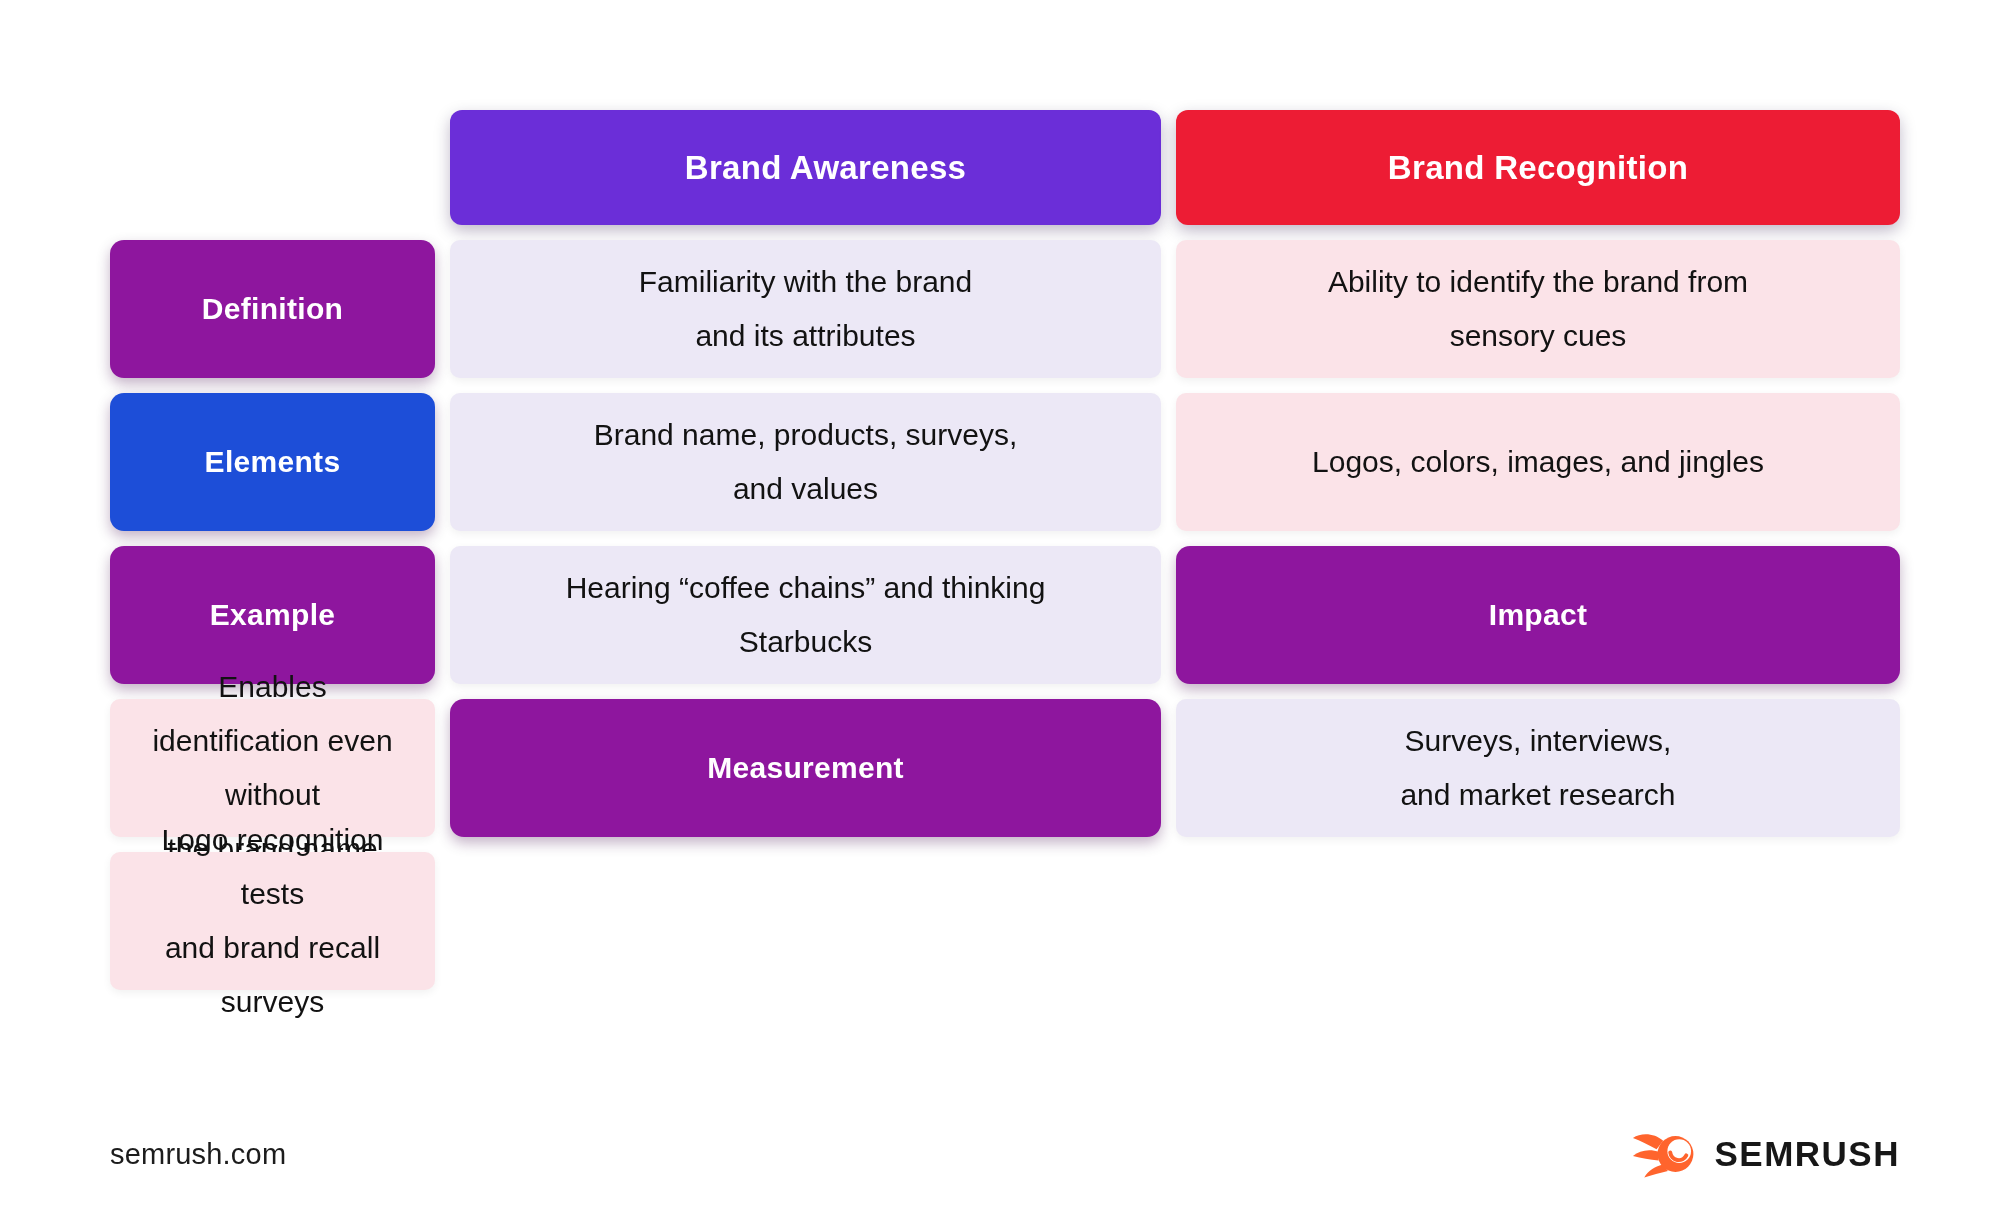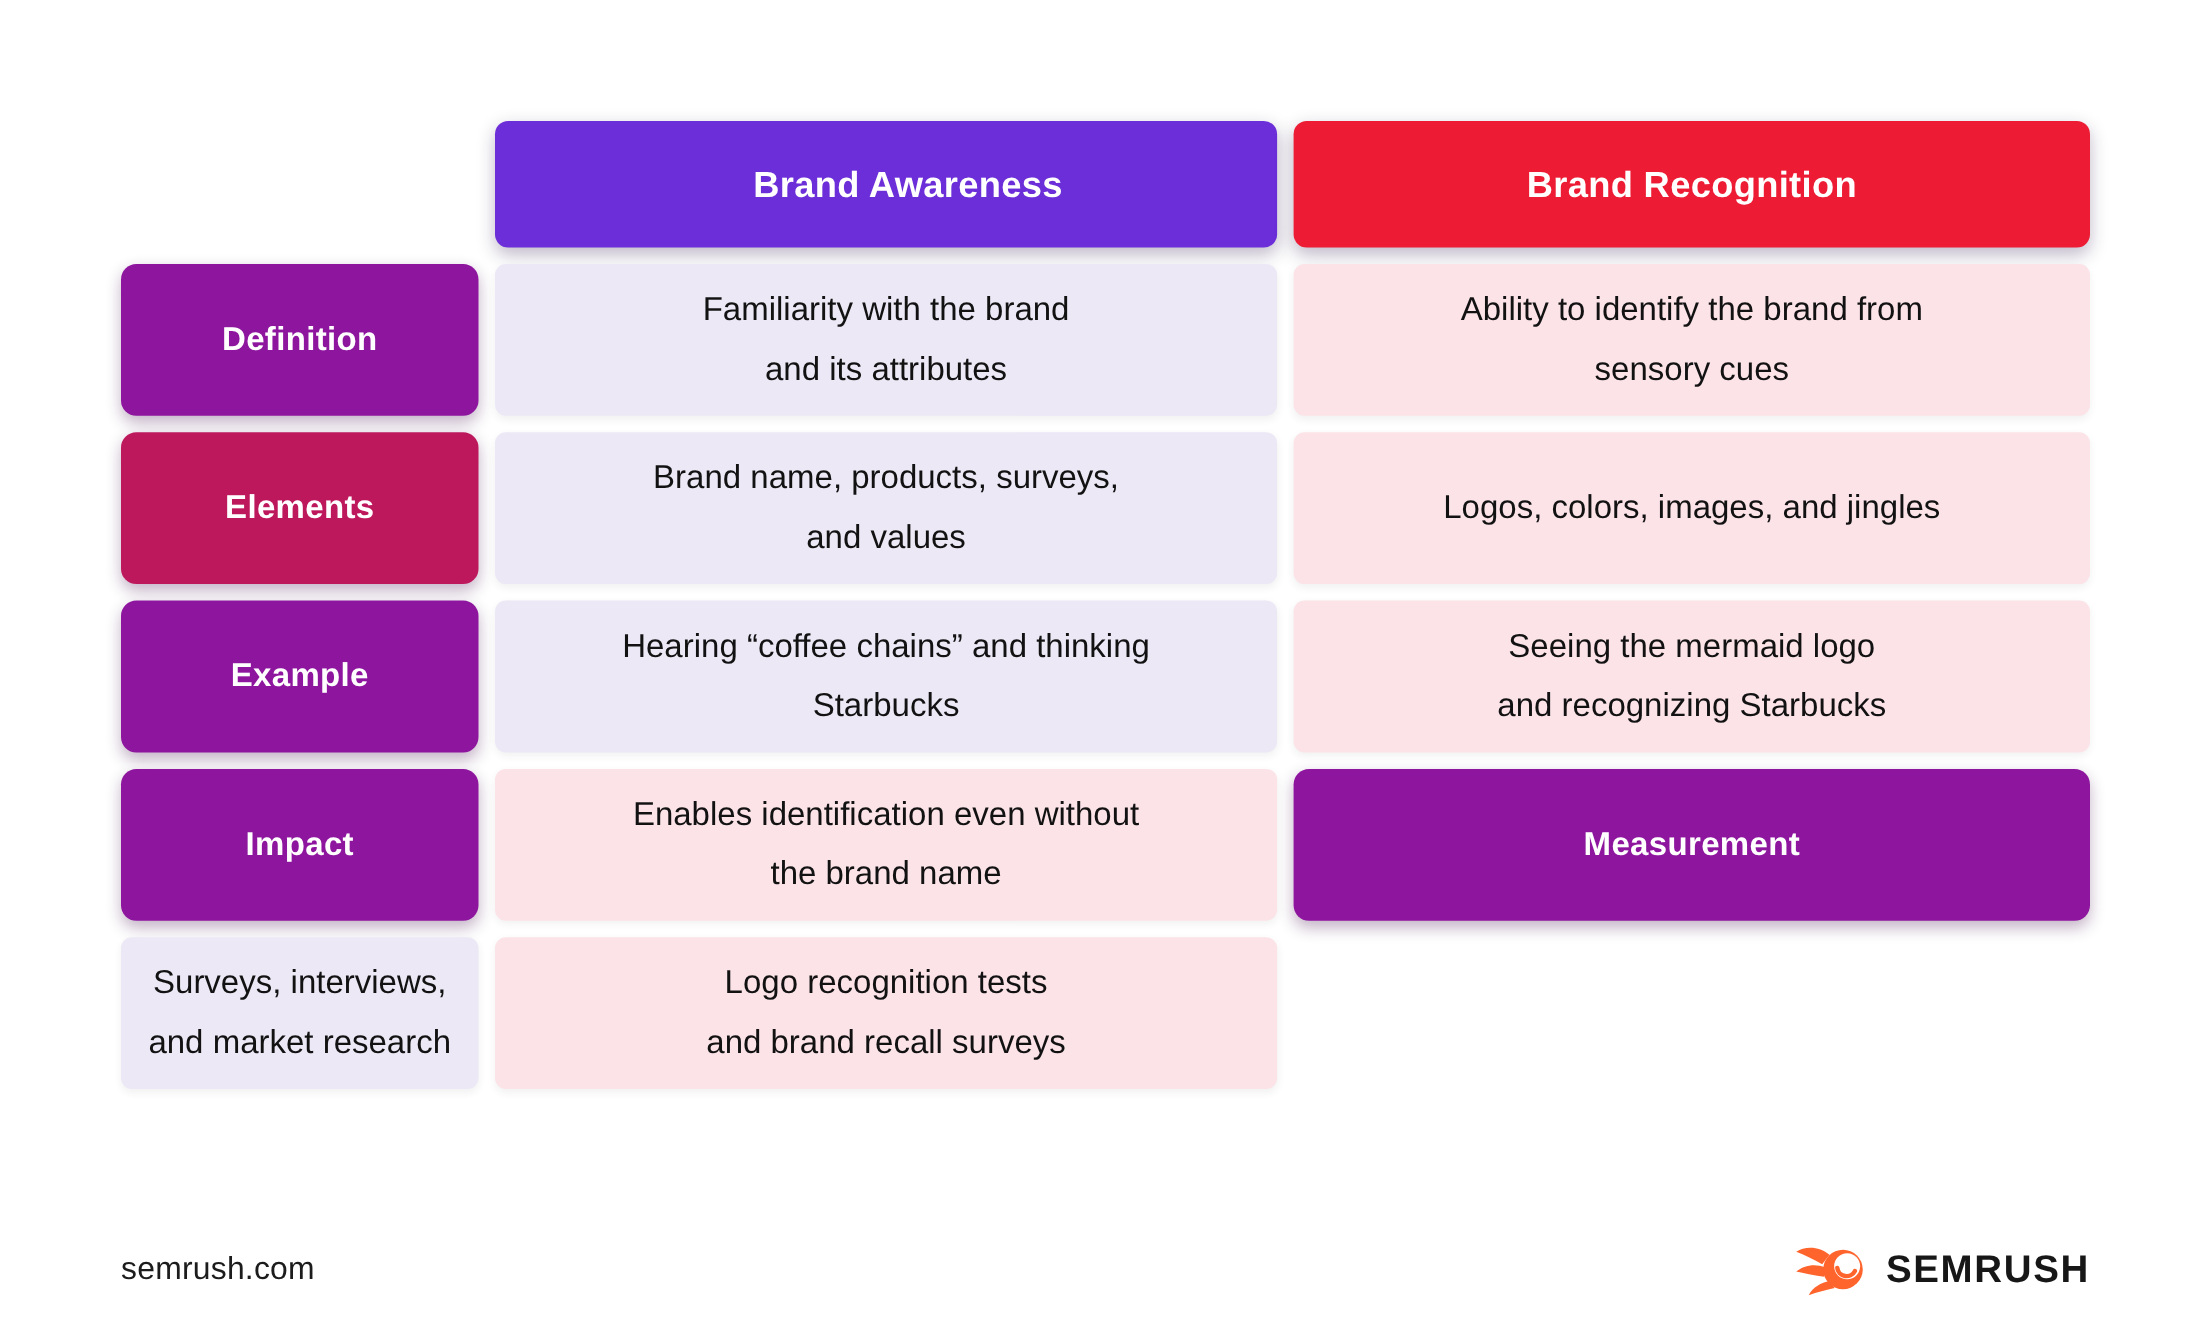--- a/index.html
+++ b/index.html
@@ -77,30 +77,28 @@
     <div class="corner"></div>
     <div class="col-header" style="background: rgb(107, 46, 216); padding-left: 40px;">Brand Awareness</div>
     <div class="col-header" style="background: rgb(237, 28, 52);">Brand Recognition</div>
 
     <div class="row-header" style="background: rgb(142, 22, 158);">Definition</div>
     <div class="cell" style="background: rgb(236, 232, 246);">Familiarity with the brand
 and its attributes</div>
     <div class="cell" style="background: rgb(251, 227, 232);">Ability to identify the brand from
 sensory cues</div>
 
-    <div class="row-header" style="background: #be185d;">Elements</div>
+    <div class="row-header" style="background: #1d4ed8;">Elements</div>
     <div class="cell" style="background: rgb(236, 232, 246);">Brand name, products, surveys,
 and values</div>
     <div class="cell" style="background: rgb(251, 227, 232);">Logos, colors, images, and jingles</div>
 
     <div class="row-header" style="background: rgb(142, 22, 158);">Example</div>
     <div class="cell" style="background: rgb(236, 232, 246);">Hearing “coffee chains” and thinking
 Starbucks</div>
-    <div class="cell" style="background: rgb(251, 227, 232);">Seeing the mermaid logo
-and recognizing Starbucks</div>
 
     <div class="row-header" style="background: rgb(142, 22, 158);">Impact</div>
     <div class="cell" style="background: rgb(251, 227, 232);">Enables identification even without
 the brand name</div>
 
     <div class="row-header" style="background: rgb(142, 22, 158);">Measurement</div>
     <div class="cell" style="background: rgb(236, 232, 246);">Surveys, interviews,
 and market research</div>
     <div class="cell" style="background: rgb(251, 227, 232);">Logo recognition tests
 and brand recall surveys</div>

